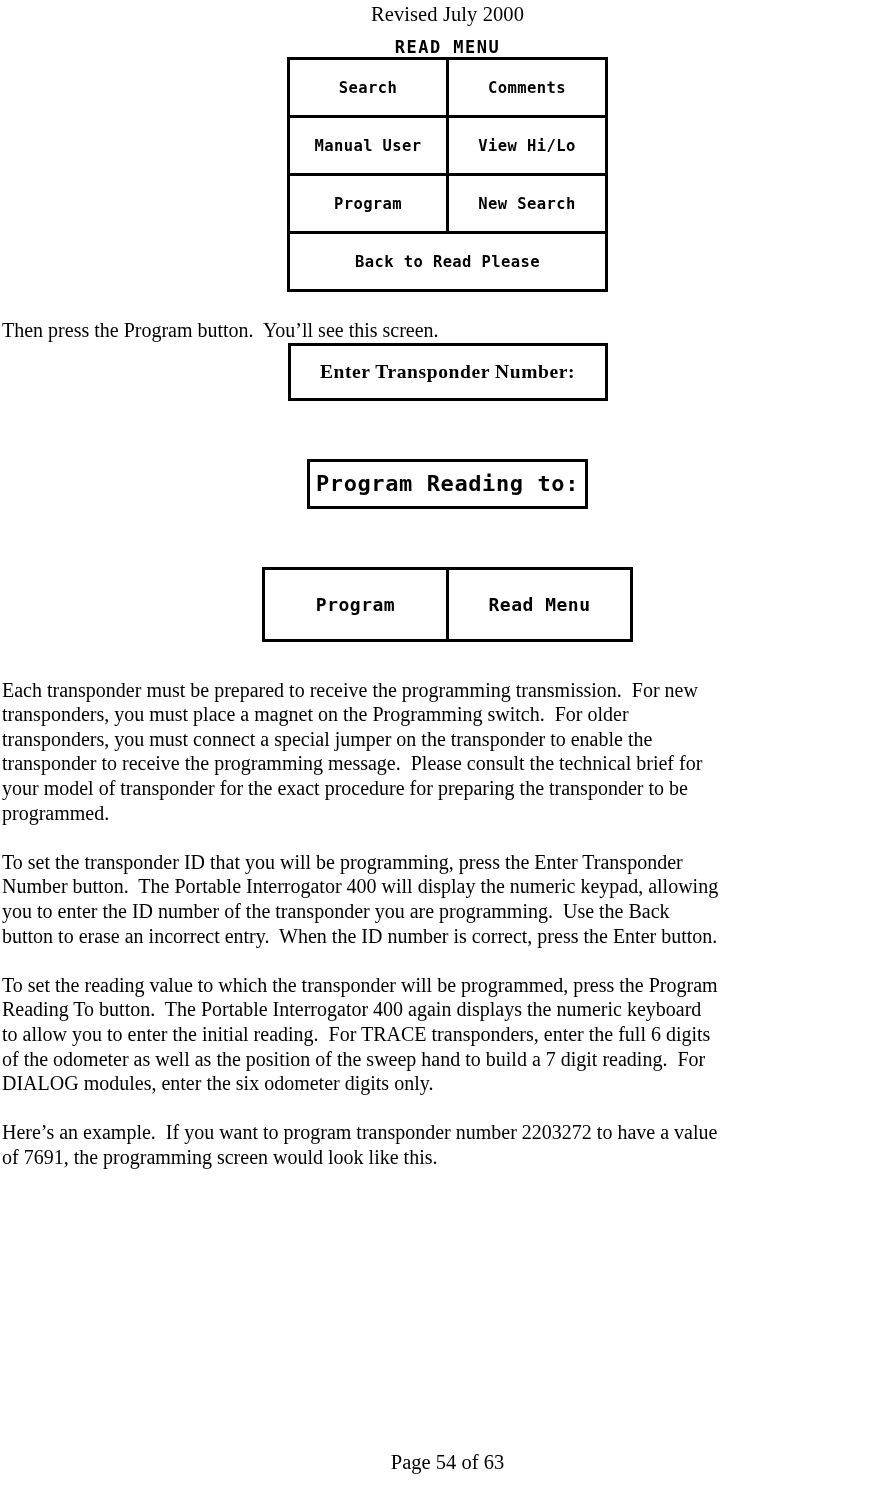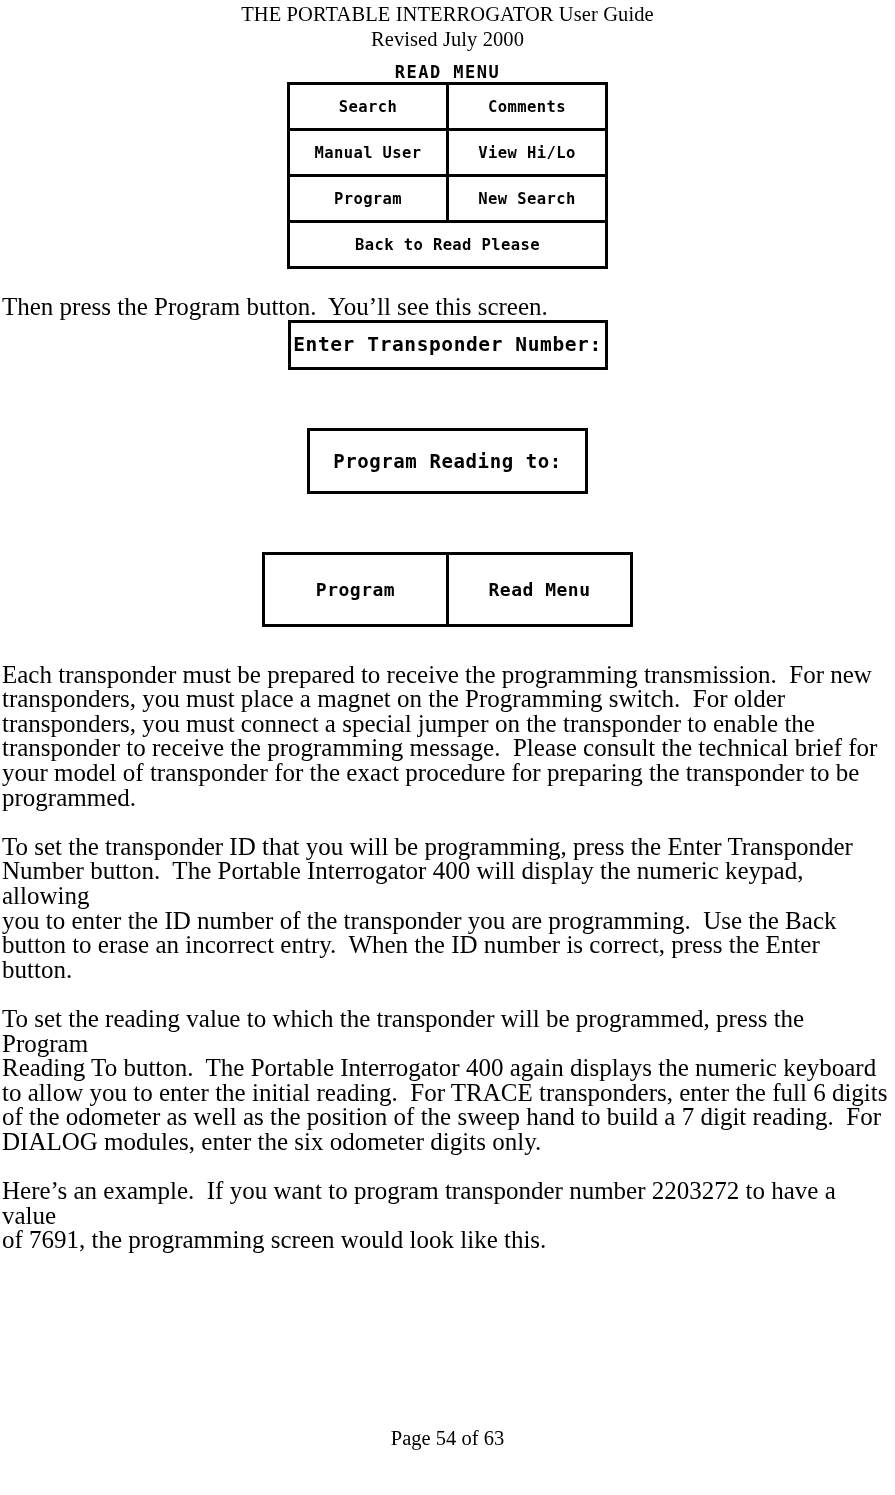--- a/index.html
+++ b/index.html
@@ -52,21 +52,21 @@
   .menu-grid {
     border: 3px solid #000;
     background: #000;
     display: flex;
     flex-direction: column;
     gap: 3px;
   }
   .menu-row {
     display: flex;
     gap: 3px;
-    height: 43px;
+    height: 55px;
   }
   .menu-cell {
     background: #ffffff;
     flex: 1 1 0;
     display: flex;
     align-items: center;
     justify-content: center;
     font-family: "DejaVu Sans Mono", "Liberation Mono", monospace;
     font-weight: bold;
     font-size: 15.5px;
@@ -87,27 +87,28 @@
     justify-content: center;
     font-family: "DejaVu Sans Mono", "Liberation Mono", monospace;
     font-weight: bold;
     font-size: 19px;
     letter-spacing: 0.6px;
     white-space: nowrap;
     box-sizing: border-box;
   }
   #enter-transponder-box {
     width: 320px;
-    height: 50px;
+    height: 58px;
     font-size: 19.5px;
+    font-family: Liberation Serif, serif;
   }
   #program-reading-box {
     width: 281px;
-    height: 66px;
-    font-size: 19px;
+    height: 50px;
+    font-size: 22px;
   }
 
   
   #action-buttons {
     width: 371px;
     margin: 0 auto;
     border: 3px solid #000;
     background: #000;
     display: flex;
     gap: 3px;
@@ -123,54 +124,53 @@
     font-family: "DejaVu Sans Mono", "Liberation Mono", monospace;
     font-weight: bold;
     font-size: 18px;
     letter-spacing: 0.5px;
     white-space: nowrap;
     color: #000;
   }
 
   
   .prose {
-    font-size: 25px;
+    font-size: 20px;
     line-height: 24.6px;
     width: 895px;
     padding: 0 2px;
     box-sizing: border-box;
   }
   .prose p {
     margin: 0 0 24.6px 0;
     white-space: pre-wrap;
   }
   .prose p:last-child { margin-bottom: 0; }
 
   
   #page-footer {
     position: absolute;
     left: 0;
     right: 0;
-    bottom: 44px;
+    bottom: 20px;
     text-align: center;
     font-size: 20.5px;
     line-height: 25px;
   }
 
   
   .sp-1 { height: 10px; }
   .sp-2 { height: 26px; }
   .sp-4 { height: 58px; }
   .sp-5 { height: 36px; }
 </style>
 </head>
 <body>
 
 <div class="page-header">
-  <div class="hdr-line">THE PORTABLE INTERROGATOR User Guide</div>
   <div class="hdr-line">Revised July 2000</div>
 </div>
 
 <div class="sp-1"></div>
 
 <div id="read-menu-wrap">
 
   <div class="lcd-title">READ MENU</div>
 
   <div class="menu-grid">

